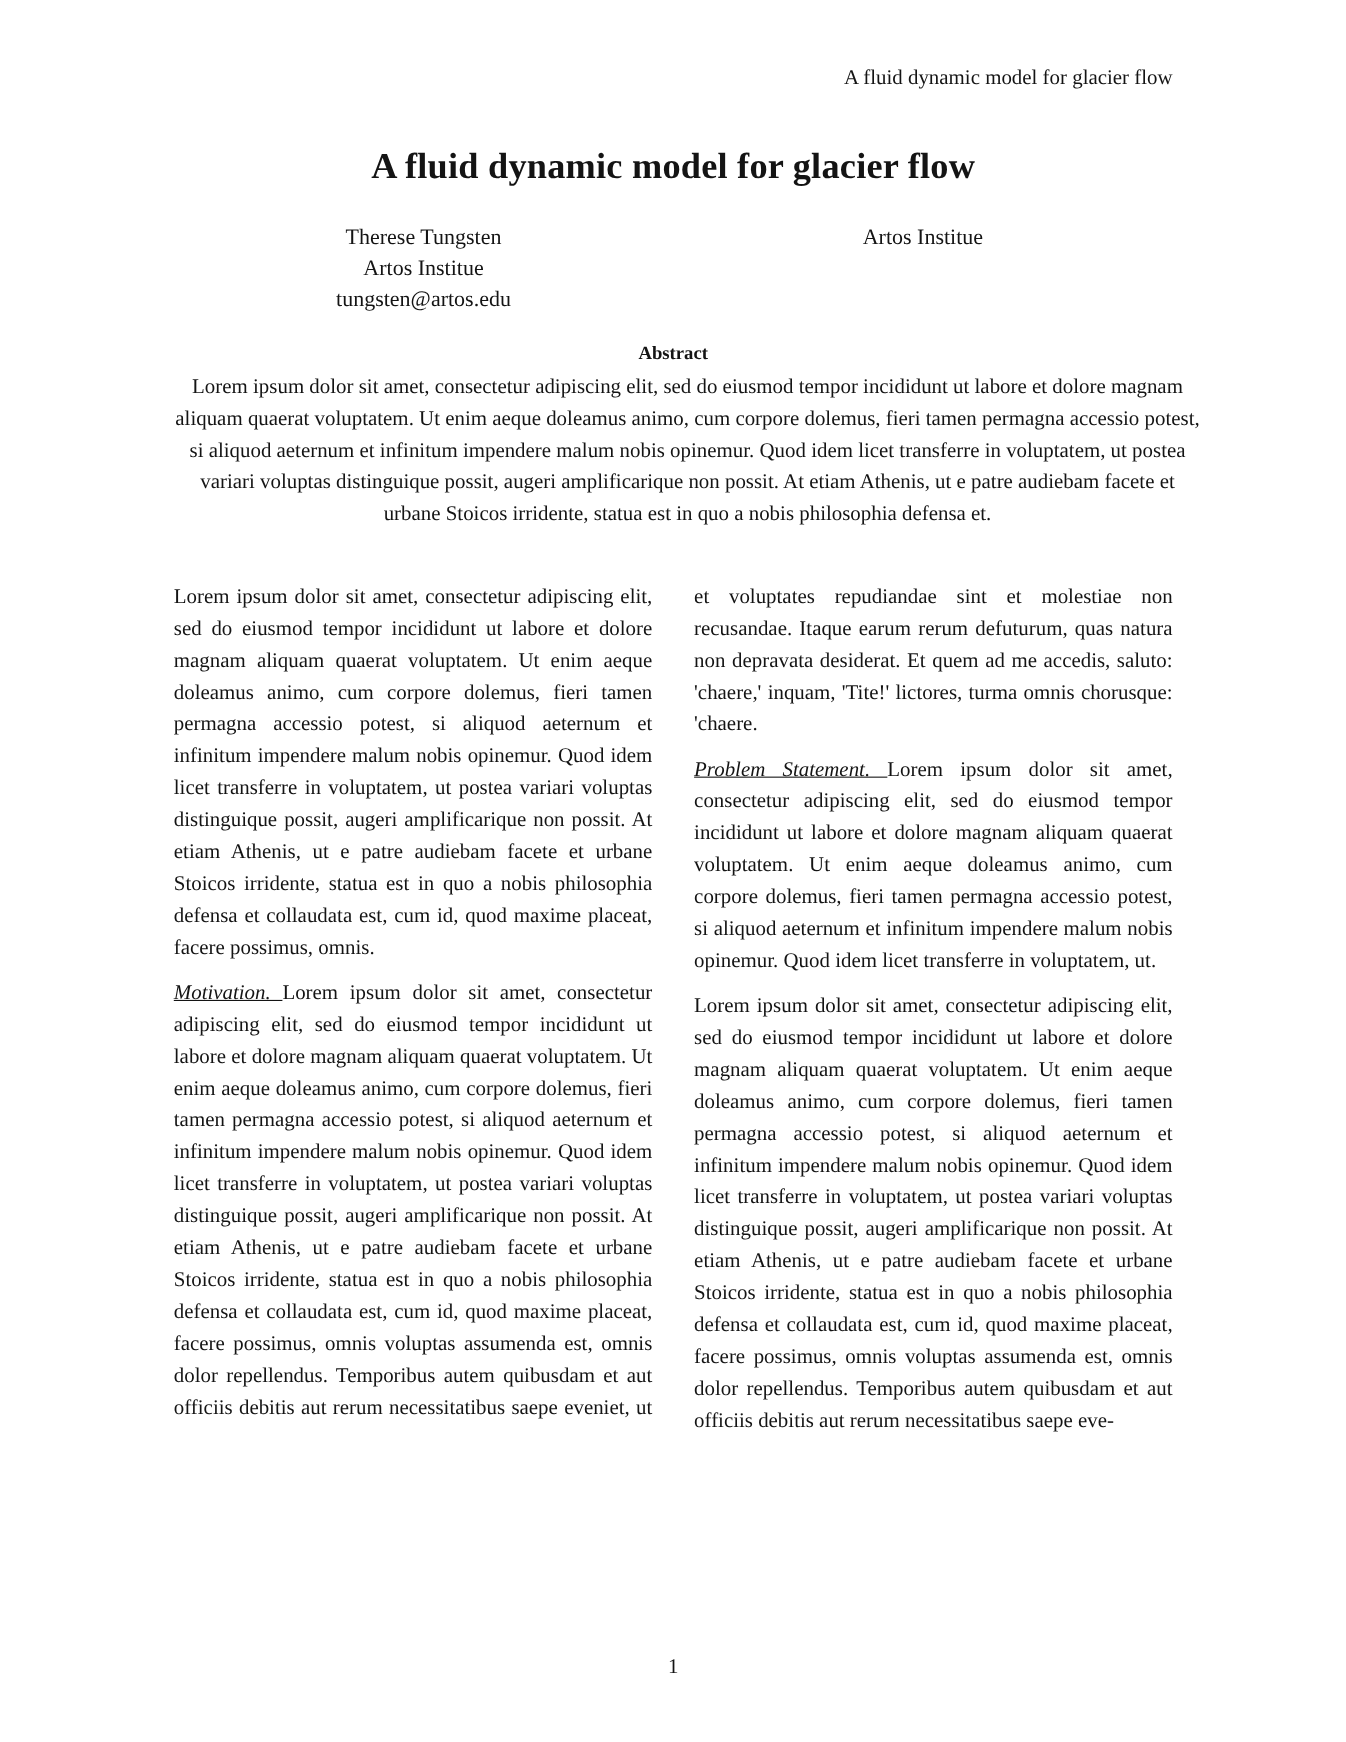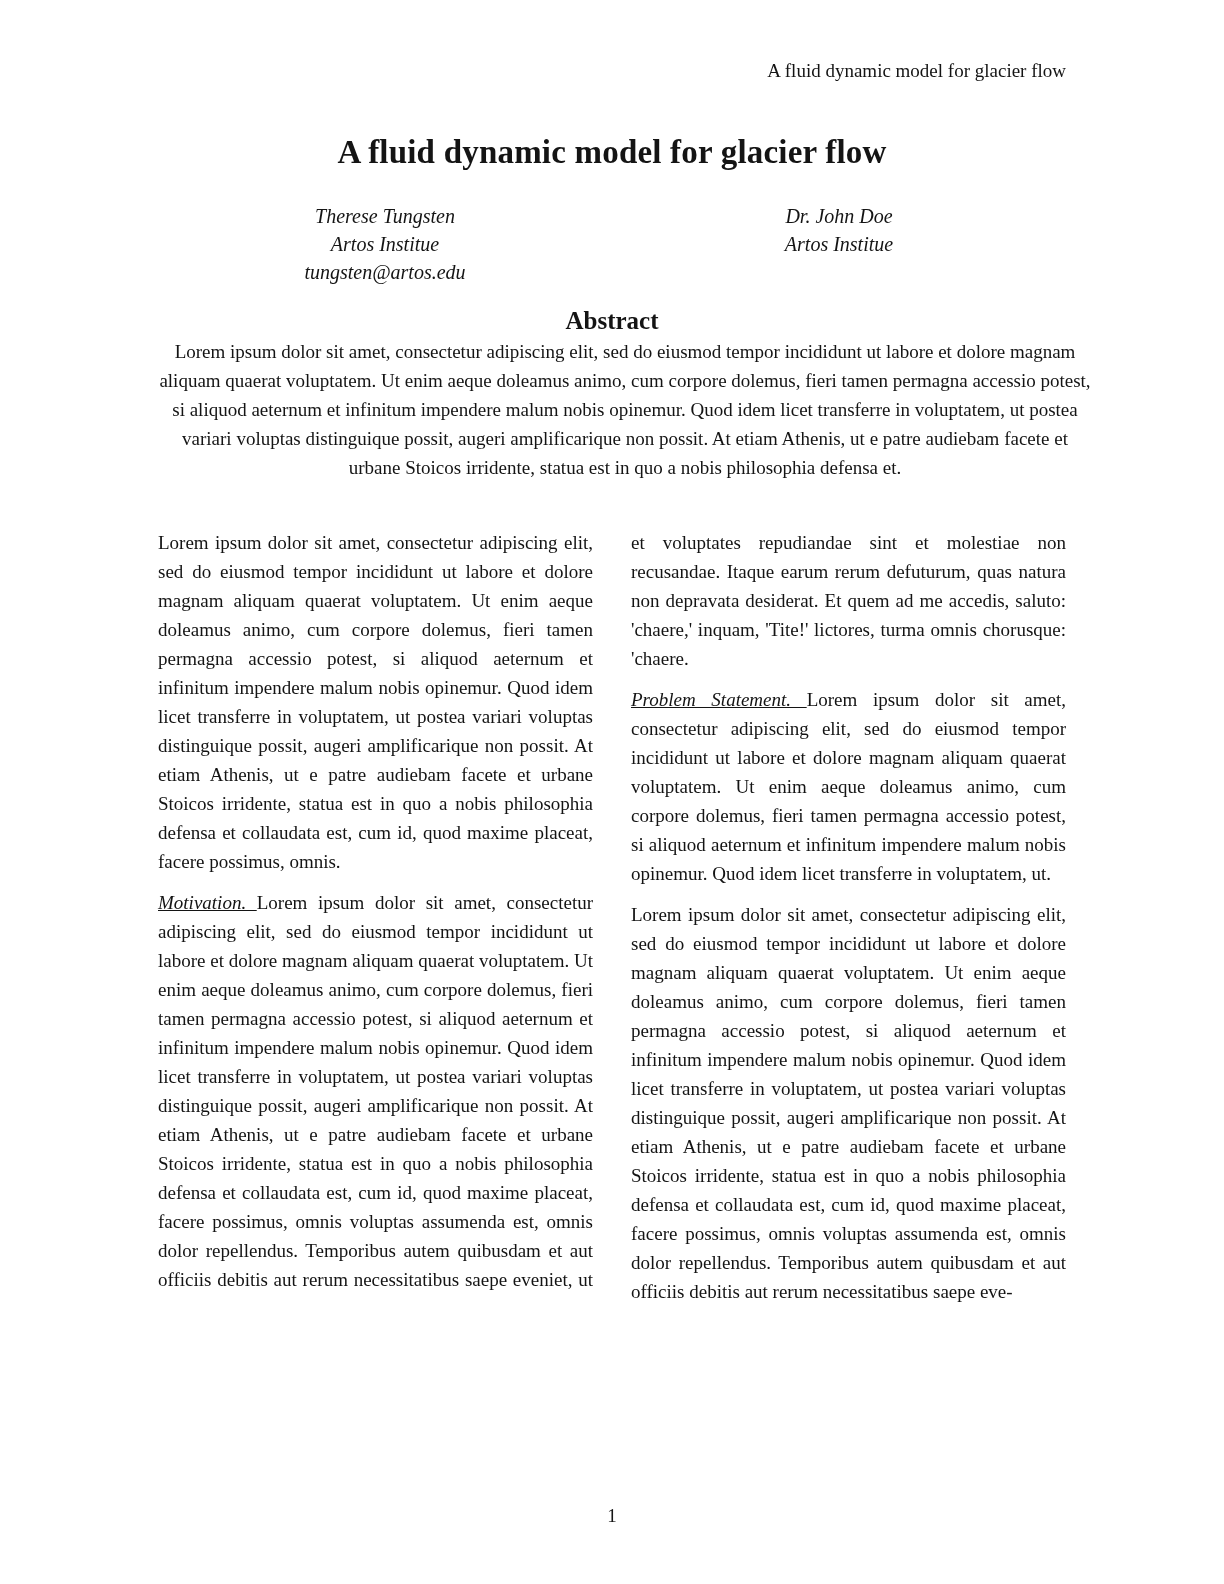--- a/index.html
+++ b/index.html
@@ -29,33 +29,32 @@
     margin: 48px 0 0 0;
     text-align: center;
     font-size: 33px;
     line-height: 40px;
     font-weight: bold;
     letter-spacing: 0.2px;
   }
   .authors {
     display: flex;
     margin-top: 30px;
-    font-style: italic;
   }
   .author {
     flex: 1;
     text-align: center;
     font-size: 20px;
     line-height: 28px;
   }
   .abstract-heading {
     margin-top: 22px;
     text-align: center;
     font-weight: bold;
-    font-size: 25px;
+    font-size: 17px;
     line-height: 26px;
   }
   .abstract-text {
     margin: 3px auto 0 auto;
     width: 934px;
     text-align: center;
     font-size: 19px;
     line-height: 29px;
   }
   .body-columns {
@@ -104,21 +103,20 @@
 
   <h1 class="title">A fluid dynamic model for glacier flow</h1>
 
   <div class="authors" id="authors">
       <div class="author">
         <div class="author-name">Therese Tungsten</div>
         <div class="author-affiliation">Artos Institue</div>
         <div class="author-email">tungsten@artos.edu</div>
       </div>
       <div class="author">
-        <div class="author-name">Dr. John Doe</div>
         <div class="author-affiliation">Artos Institue</div>
       </div>
     </div>
 
   <div class="abstract-heading">Abstract</div>
 
   <div class="abstract-text">Lorem ipsum dolor sit amet, consectetur adipiscing elit, sed do eiusmod tempor incididunt ut labore et dolore magnam aliquam quaerat voluptatem. Ut enim aeque doleamus animo, cum corpore dolemus, fieri tamen permagna accessio potest, si aliquod aeternum et infinitum impendere malum nobis opinemur. Quod idem licet transferre in voluptatem, ut postea variari voluptas distinguique possit, augeri amplificarique non possit. At etiam Athenis, ut e patre audiebam facete et urbane Stoicos irridente, statua est in quo a nobis philosophia defensa et.</div>
 
   <div class="body-columns" id="body-columns">
       <p class="body-paragraph">Lorem ipsum dolor sit amet, consectetur adipiscing elit, sed do eiusmod tempor incididunt ut labore et dolore magnam aliquam quaerat voluptatem. Ut enim aeque doleamus animo, cum corpore dolemus, fieri tamen permagna accessio potest, si aliquod aeternum et infinitum impendere malum nobis opinemur. Quod idem licet transferre in voluptatem, ut postea variari voluptas distinguique possit, augeri amplificarique non possit. At etiam Athenis, ut e patre audiebam facete et urbane Stoicos irridente, statua est in quo a nobis philosophia defensa et collaudata est, cum id, quod maxime placeat, facere possimus, omnis.</p>

